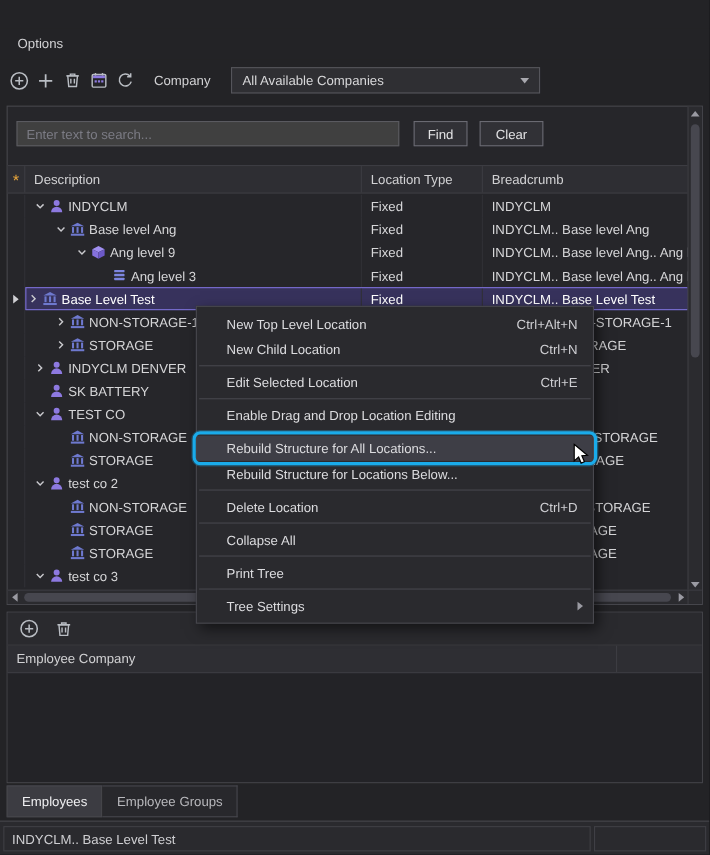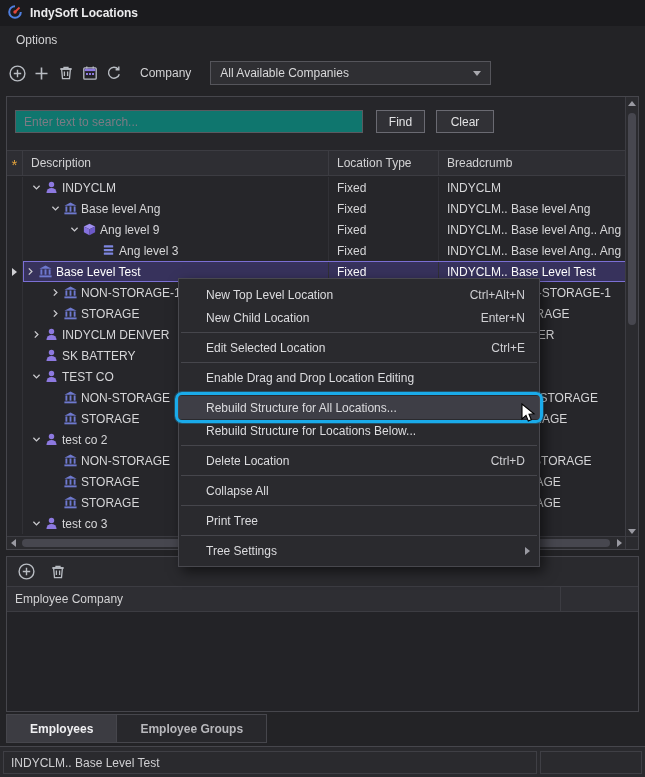--- a/index.html
+++ b/index.html
@@ -13,21 +13,21 @@
   .menubar{position:absolute;left:0;top:26px;right:0;height:28px;display:flex;align-items:center;padding-left:10px;background:#232326;}
   .menu-item{color:#d2d2d4;padding:3px 6px;}
   .toolbar{position:absolute;left:0;top:54px;right:0;height:38px;display:flex;align-items:center;padding-left:6px;}
   .tbtn{width:23px;height:23px;display:inline-flex;align-items:center;justify-content:center;margin-right:1px;}
   .company-label{margin-left:14px;margin-right:19px;color:#d2d2d4;}
   .dropdown{width:281px;height:24px;background:#2f2f33;border:1px solid #55555b;display:flex;align-items:center;justify-content:space-between;padding:0 9px;color:#d8d8da;}
   .ddcaret{width:0;height:0;border-left:4px solid transparent;border-right:4px solid transparent;border-top:5px solid #a8a8ae;}
 
   
   .tree-panel{position:absolute;left:6px;top:96px;width:633px;height:454px;border:1px solid #46464c;background:#26262a;}
-  .search{position:absolute;left:8px;top:13px;width:348px;height:23px;background:#0f766e;border:1px solid #5a5a60;color:#d0d0d0;padding:0 8px;font:12px "Liberation Sans","DejaVu Sans",sans-serif;}
+  .search{position:absolute;left:8px;top:13px;width:348px;height:23px;background:#404040;border:1px solid #5a5a60;color:#d0d0d0;padding:0 8px;font:12px "Liberation Sans","DejaVu Sans",sans-serif;}
   .search::placeholder{color:#7b7b84;}
   .pbtn{position:absolute;top:13px;height:23px;background:#313136;border:1px solid #6a6a72;color:#e2e2e4;font:12px "Liberation Sans","DejaVu Sans",sans-serif;}
   .find{left:369px;width:49px;}
   .clear{left:429px;width:58px;}
   .thead{position:absolute;left:0;top:53px;width:619px;height:26px;background:#2e2e33;border-top:1px solid #3c3c42;border-bottom:1px solid #3c3c42;display:flex;}
   .hcell{display:flex;align-items:center;padding-left:8px;color:#d2d2d4;border-right:1px solid #3c3c42;height:100%;}
   .hc-ind{width:16px;padding-left:0;justify-content:center;}
   .hc-desc{width:306px;}
   .hc-type{width:110px;}
   .hc-crumb{flex:1;border-right:none;}
@@ -77,40 +77,32 @@
 
   
   .bottom-panel{position:absolute;left:6px;top:556px;width:633px;height:156px;border:1px solid #46464c;background:#232327;}
   .bp-toolbar{height:30px;display:flex;align-items:center;padding-left:8px;gap:7px;border-bottom:1px solid #3c3c42;background:#2a2a2e;}
   .bp-header{height:25px;background:#2e2e33;border-bottom:1px solid #3c3c42;display:flex;align-items:center;padding-left:8px;color:#d2d2d4;position:relative;}
   .bp-divider{position:absolute;left:553px;top:0;bottom:0;width:1px;background:#3c3c42;}
   .bp-body{height:99px;background:#232327;}
 
   
   .tabs{position:absolute;left:6px;top:714px;height:30px;display:flex;align-items:flex-start;}
-  .tab{height:29px;display:flex;align-items:center;padding:0 23px;border:1px solid #46464c;border-left:none;background:#28282c;color:#b8b8bc;font-weight:bold;}
+  .tab{height:29px;display:flex;align-items:center;padding:0 13px;border:1px solid #46464c;border-left:none;background:#28282c;color:#b8b8bc;}
   .tab:first-child{border-left:1px solid #46464c;}
   .tab.active{background:#3c3c42;color:#f0f0f2;}
   .statusbar{position:absolute;left:0;top:746px;width:645px;height:31px;background:#2a2a2e;border-top:1px solid #46464c;}
   .status-left{position:absolute;left:3px;top:4px;width:534px;height:23px;border:1px solid #3f3f45;display:flex;align-items:center;padding-left:7px;color:#cfcfd2;}
   .status-right{position:absolute;left:540px;top:4px;right:3px;height:23px;border:1px solid #3f3f45;}
 </style>
 </head>
 <body>
 
 <div class="window">
 
-  <div class="titlebar">
-    <span class="app-icon"><svg width="16" height="16" viewBox="0 0 16 16">
-          <path d="M8 2.2a5.8 5.8 0 1 0 5.8 5.8" fill="none" stroke="#4f7fe0" stroke-width="2"></path>
-          <path d="M8 8L12.5 3.5" stroke="#e0483c" stroke-width="1.8"></path>
-          <circle cx="8" cy="8" r="1.7" fill="#e0483c"></circle>
-        </svg></span>
-    <span class="title">IndySoft Locations</span>
-  </div>
 
   <div class="menubar">
     <span class="menu-item">Options</span>
   </div>
 
   <div class="toolbar">
     <span class="tbtn">
         <svg width="19" height="19" viewBox="0 0 19 19">
           <circle cx="9.5" cy="9.5" r="7.4" fill="none" stroke="#b9bdc3" stroke-width="1.4"></circle>
           <path d="M9.5 5.8v7.4M5.8 9.5h7.4" stroke="#b9bdc3" stroke-width="1.4"></path>
@@ -550,21 +542,21 @@
     <div class="status-right"></div>
   </div>
 
   <div class="context-menu">
       <div class="mitem">
         <span class="mlabel">New Top Level Location</span>
         <span class="mshortcut">Ctrl+Alt+N</span>
       </div>
       <div class="mitem">
         <span class="mlabel">New Child Location</span>
-        <span class="mshortcut">Enter+N</span>
+        <span class="mshortcut">Ctrl+N</span>
       </div>
       <div class="msep"></div>
       <div class="mitem">
         <span class="mlabel">Edit Selected Location</span>
         <span class="mshortcut">Ctrl+E</span>
       </div>
       <div class="msep"></div>
       <div class="mitem">
         <span class="mlabel">Enable Drag and Drop Location Editing</span>
       </div>

